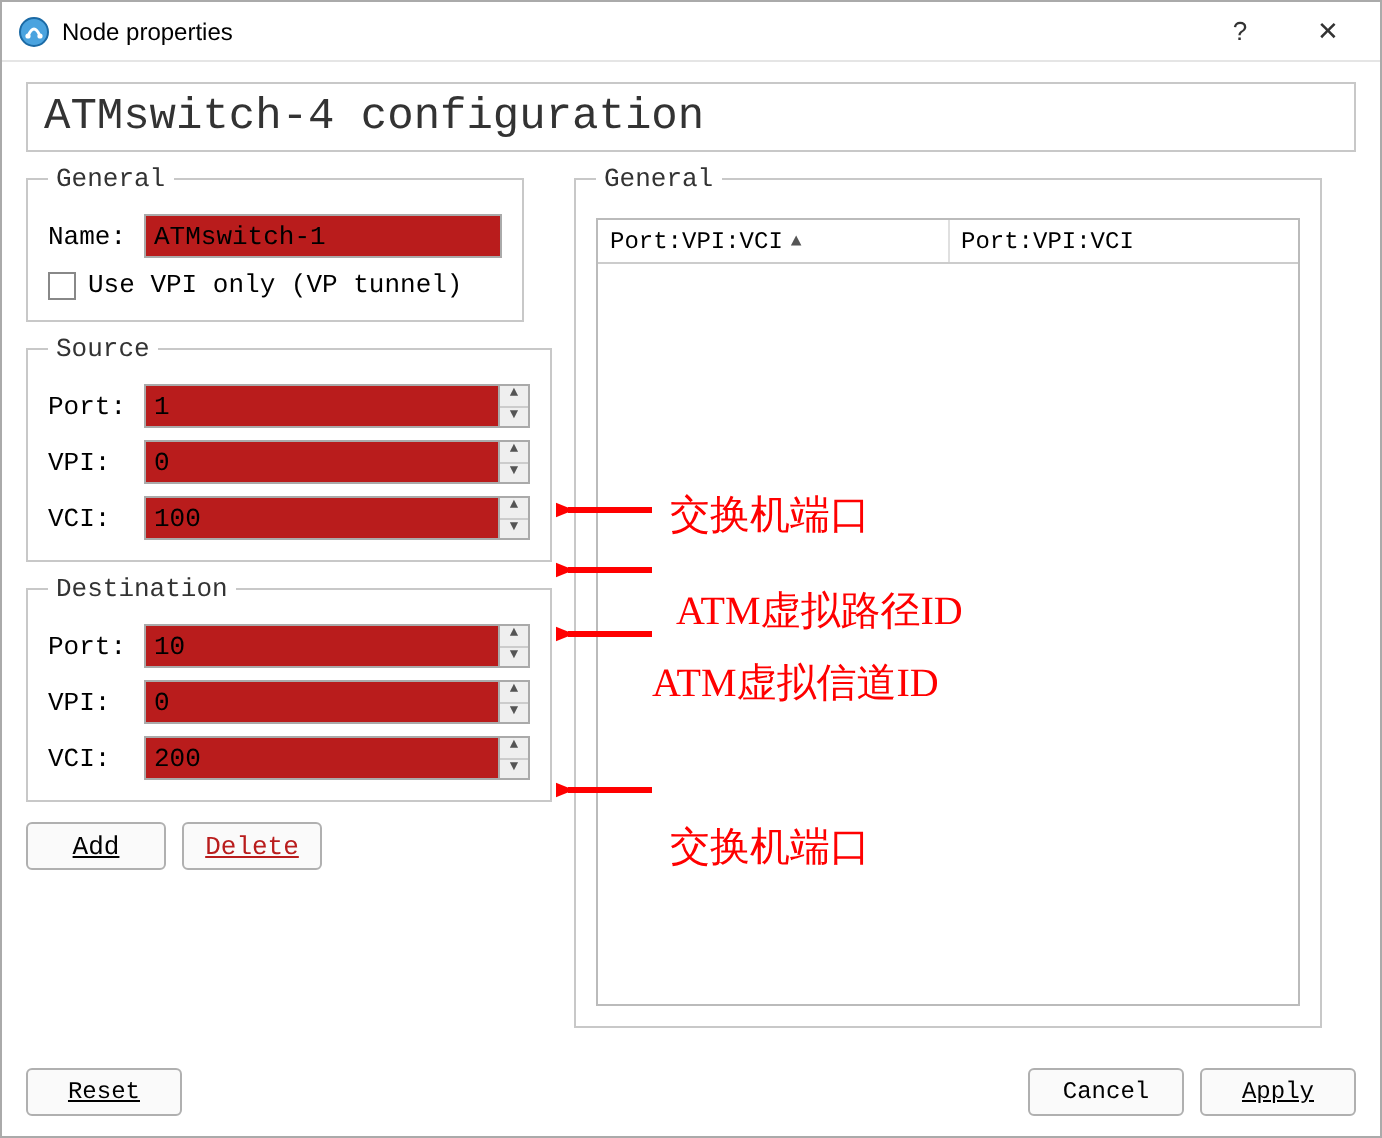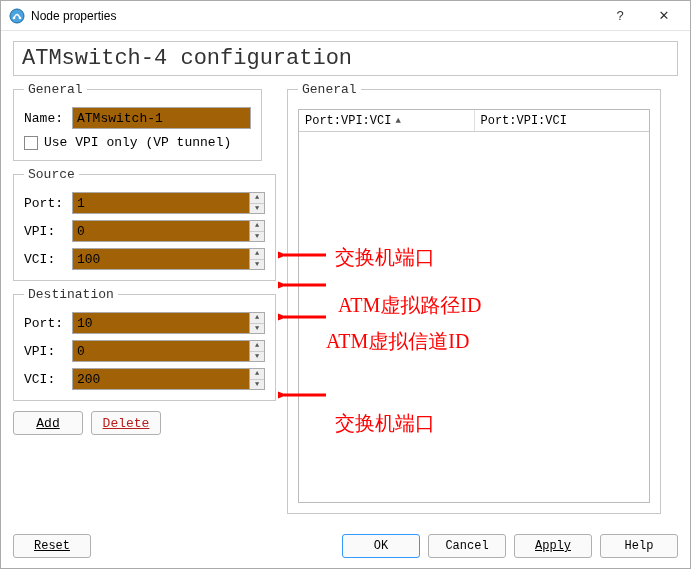--- a/index.html
+++ b/index.html
@@ -86,21 +86,21 @@
   .lbl {
     width:48px;
     font-family:"Courier New", monospace;
     font-size:13px;
     text-align:left;
   }
   input.text, input.spin {
     flex:1;
     height:22px;
     border:1px solid #aaa;
-    background:#a16207;
+    background:#b91c1c;
     font-family:"Courier New", monospace;
     font-size:13px;
     padding:0 4px;
   }
   .spin-wrap {
     flex:1;
     display:flex;
   }
   .spin-wrap input {
     flex:1;
@@ -332,26 +332,24 @@
         </fieldset>
       </div>
     </div>
   </div>
 
   <div class="bottom-bar">
     <div class="btn">
       <span style="text-decoration:underline">Reset</span>
     </div>
     <div class="spacer"></div>
-    <div class="btn" style="border-color:#3399ff">OK</div>
     <div class="btn">Cancel</div>
     <div class="btn">
       <span style="text-decoration:underline">Apply</span>
     </div>
-    <div class="btn">Help</div>
   </div>
 </div>
 
 <svg class="arrow" style="left:278px; top:246px;" width="50" height="18">
   <defs>
       <marker id="ah1" markerWidth="10" markerHeight="8" refX="1" refY="4" orient="auto">
         <path d="M10 0 L0 4 L10 8 Z" fill="#ff0000"></path>
       </marker>
     </defs>
   <line x1="48" y1="9" x2="6" y2="9" stroke="#ff0000" stroke-width="3" marker-end="url(#ah1)"></line>

